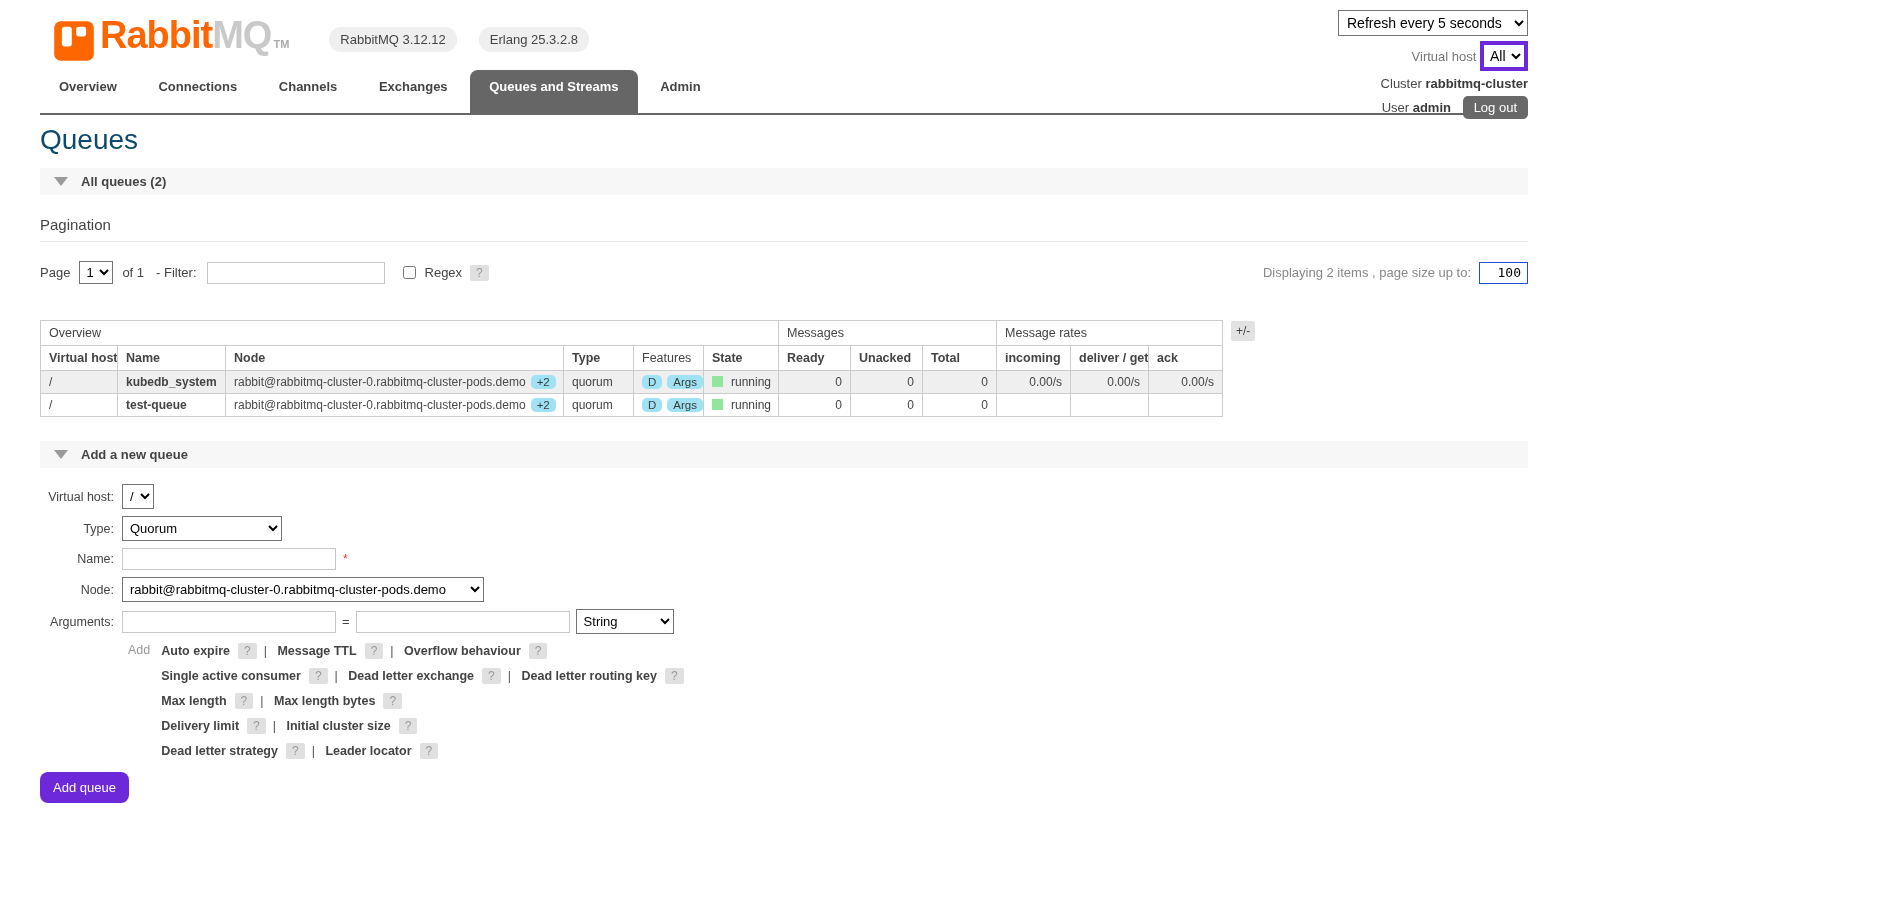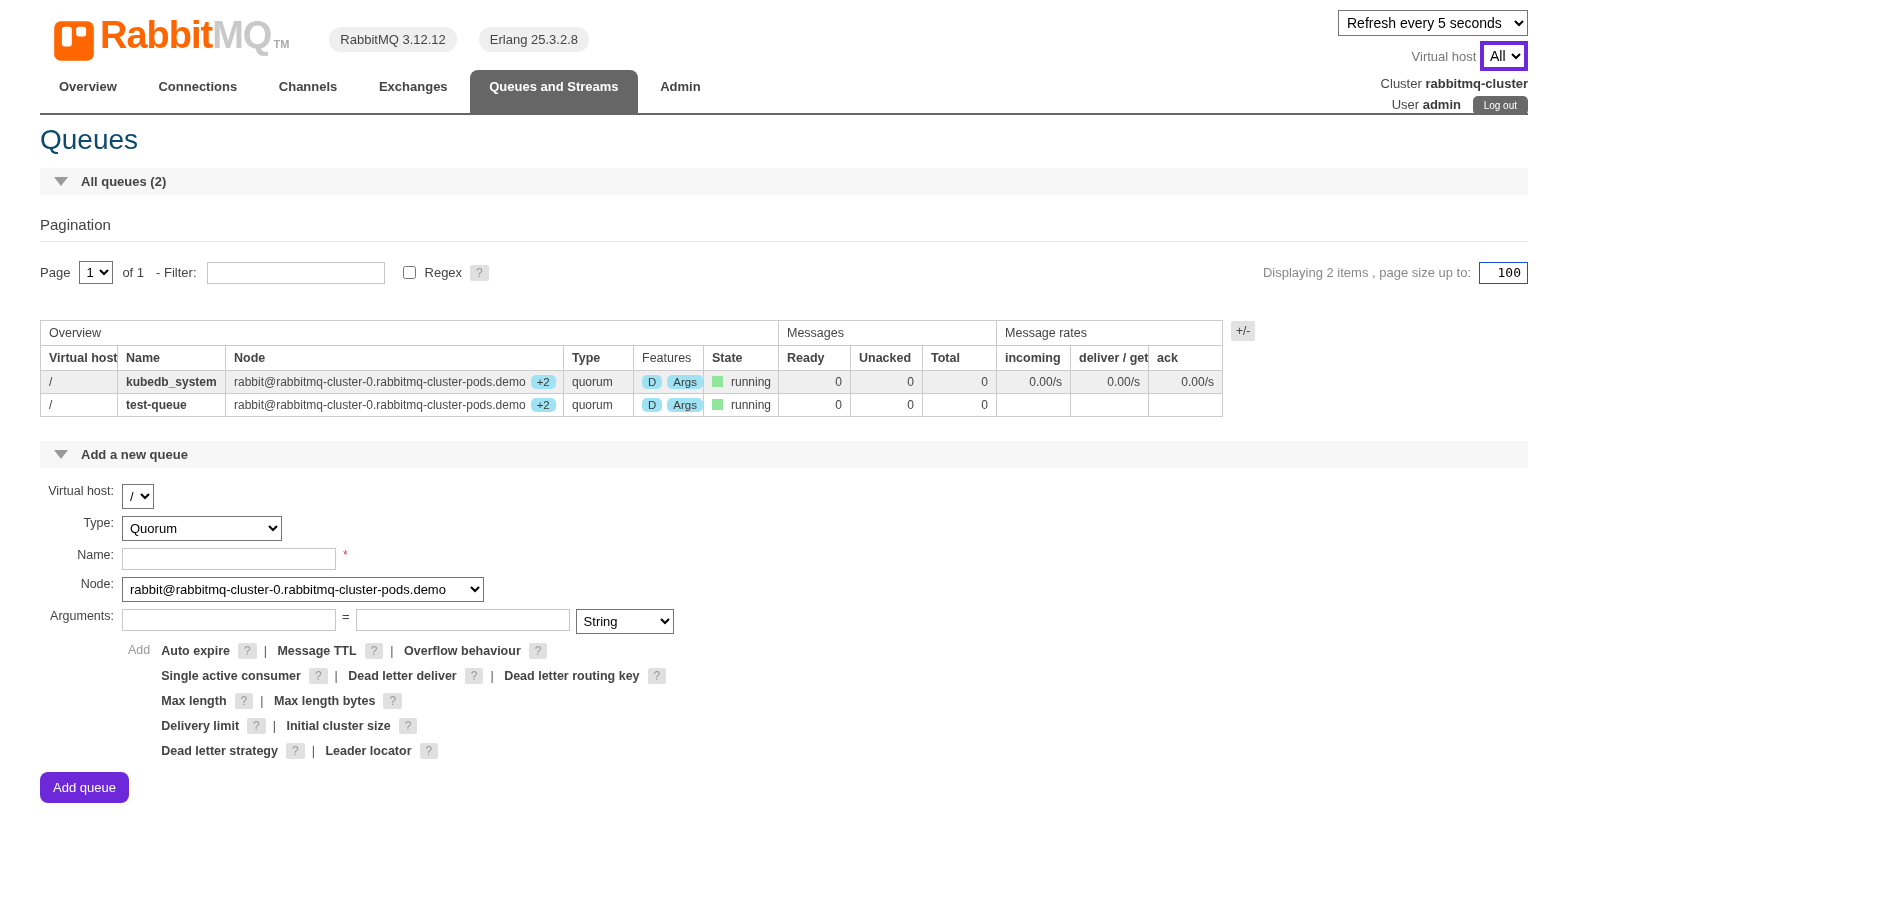--- a/index.html
+++ b/index.html
@@ -27,21 +27,21 @@
 
   
   .header-right { position:absolute; top:10px; right:0; text-align:right; font-size:13px; z-index:5; }
   .header-right > div { margin-bottom:5px; }
   .refresh-select { font-size:14px; padding:3px 4px; border:1px solid #747474; background:#fff; width:190px; font-family:"Liberation Sans",sans-serif; }
   .muted-label { color:#777; }
   .vhost-select { font-size:14px; padding:2px 2px; border:4px solid #6d28d9; background:#fff; font-family:"Liberation Sans",sans-serif; }
   .cluster-row b, .user-row b { color:#3a3a3a; }
   .logout-btn {
     background:#696969; color:#fff; border:none; border-radius:5px;
-    padding:4px 11px; font-size:10px; margin-left:8px; cursor:pointer;
+    padding:4px 11px; font-size:13px; margin-left:8px; cursor:pointer;
     font-family:"Liberation Sans",sans-serif;
   }
 
   
   .tabs { margin-top:8px; border-bottom:2px solid #666; white-space:nowrap; }
   .tab {
     display:inline-block; padding:9px 19px 19px; font-size:13px; font-weight:bold;
     color:#444; text-decoration:none; cursor:pointer;
   }
   .tab.selected { background:#666; color:#fff; border-radius:8px 8px 0 0; }
@@ -96,21 +96,21 @@
   .feat-badge + .feat-badge { margin-left:5px; }
   .state-dot { display:inline-block; width:11px; height:11px; background:#92e69b; margin-right:8px; vertical-align:-1px; }
   .plusminus {
     position:absolute; left:1191px; top:1px; background:#e2e2e2; color:#444;
     padding:3px 5px; font-size:12px; cursor:pointer; border-radius:2px;
   }
 
   
   .add-section { margin-top:24px; }
   .add-form { margin-top:16px; }
-  .form-row { display:flex; margin-bottom:7px; }
+  .form-row { display:flex; align-items:center; margin-bottom:7px; }
   .form-label { width:74px; text-align:right; margin-right:8px; font-size:12.5px; color:#444; flex:none; }
   .sel { border:1px solid #747474; background:#fff; padding:3px 3px; font-size:13px; font-family:"Liberation Sans",sans-serif; }
   .vhost-form-select { width:32px; }
   .type-select { width:160px; }
   .txt { border:1px solid #c6c6c6; height:22px; padding:2px 5px; font-size:13px; width:214px; }
   .req { color:#ee3333; margin-left:7px; font-size:12px; }
   .node-select { width:362px; }
   .eq { margin:0 6px; color:#444; }
   .argtype-select { width:98px; margin-left:6px; }
   .args-help { display:flex; margin:9px 0 0 88px; font-size:12.5px; color:#444; }
@@ -310,21 +310,21 @@
     <div class="args-help">
       <span class="add-hint">Add</span>
       <div>
         <div class="link-line">
           <a class="arg-link">Auto expire</a><span class="help-badge">?</span><span class="sep">|</span>
           <a class="arg-link">Message TTL</a><span class="help-badge">?</span><span class="sep">|</span>
           <a class="arg-link">Overflow behaviour</a><span class="help-badge">?</span>
         </div>
         <div class="link-line">
           <a class="arg-link">Single active consumer</a><span class="help-badge">?</span><span class="sep">|</span>
-          <a class="arg-link">Dead letter deliver</a><span class="help-badge">?</span><span class="sep">|</span>
+          <a class="arg-link">Dead letter exchange</a><span class="help-badge">?</span><span class="sep">|</span>
           <a class="arg-link">Dead letter routing key</a><span class="help-badge">?</span>
         </div>
         <div class="link-line">
           <a class="arg-link">Max length</a><span class="help-badge">?</span><span class="sep">|</span>
           <a class="arg-link">Max length bytes</a><span class="help-badge">?</span>
         </div>
         <div class="link-line">
           <a class="arg-link">Delivery limit</a><span class="help-badge">?</span><span class="sep">|</span>
           <a class="arg-link">Initial cluster size</a><span class="help-badge">?</span>
         </div>

